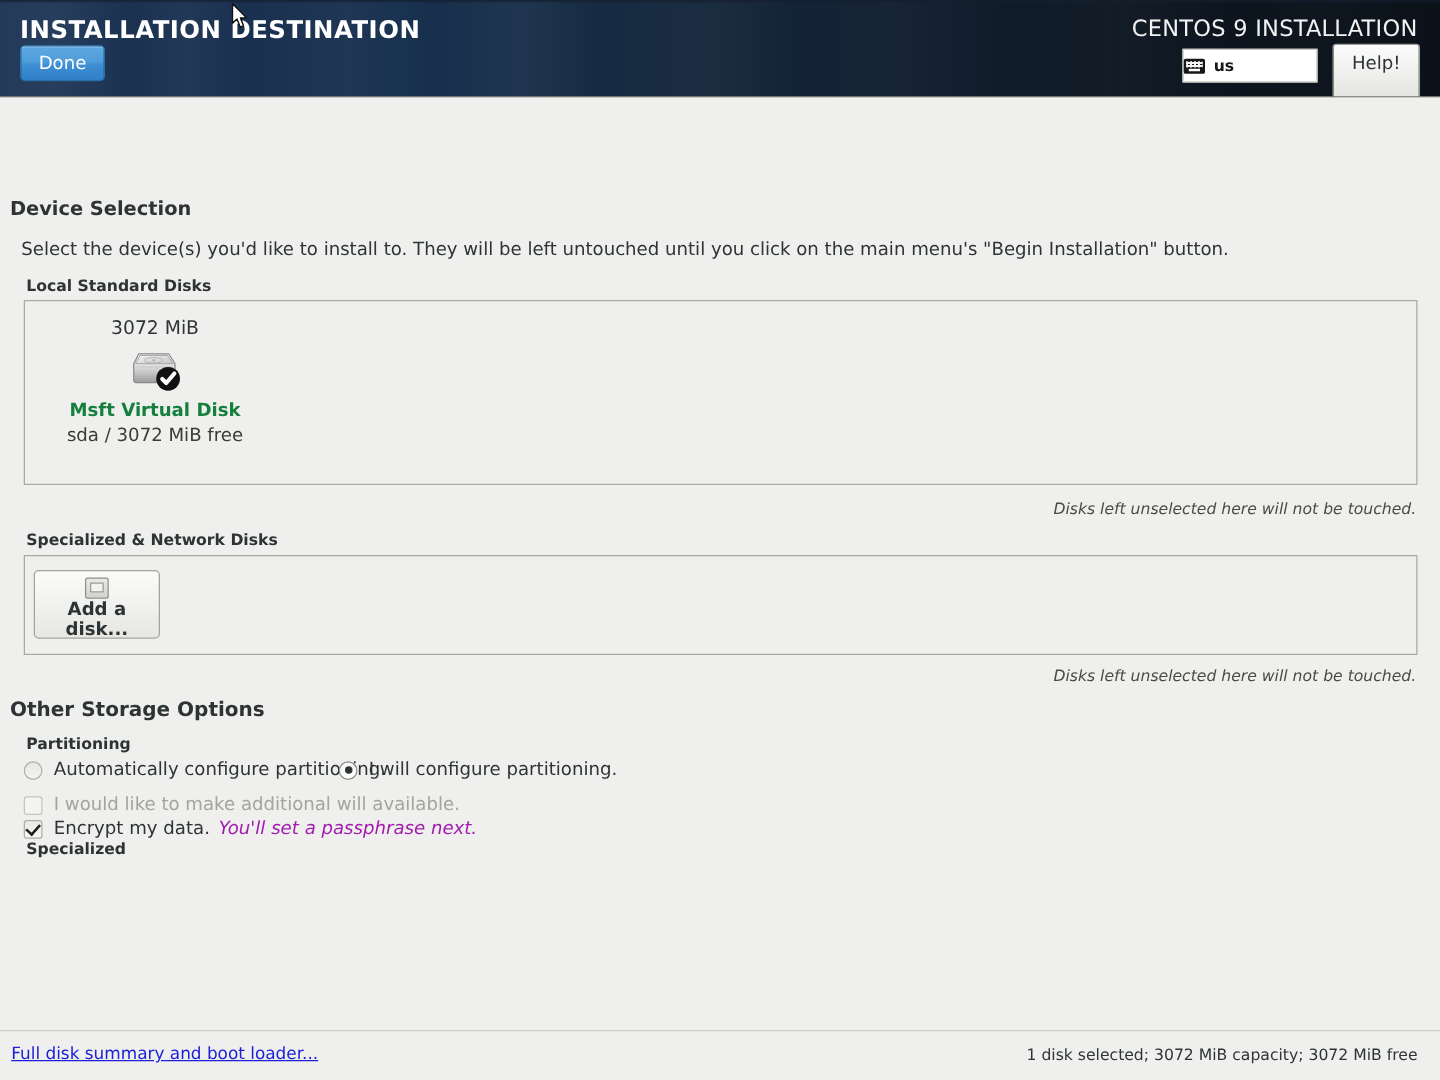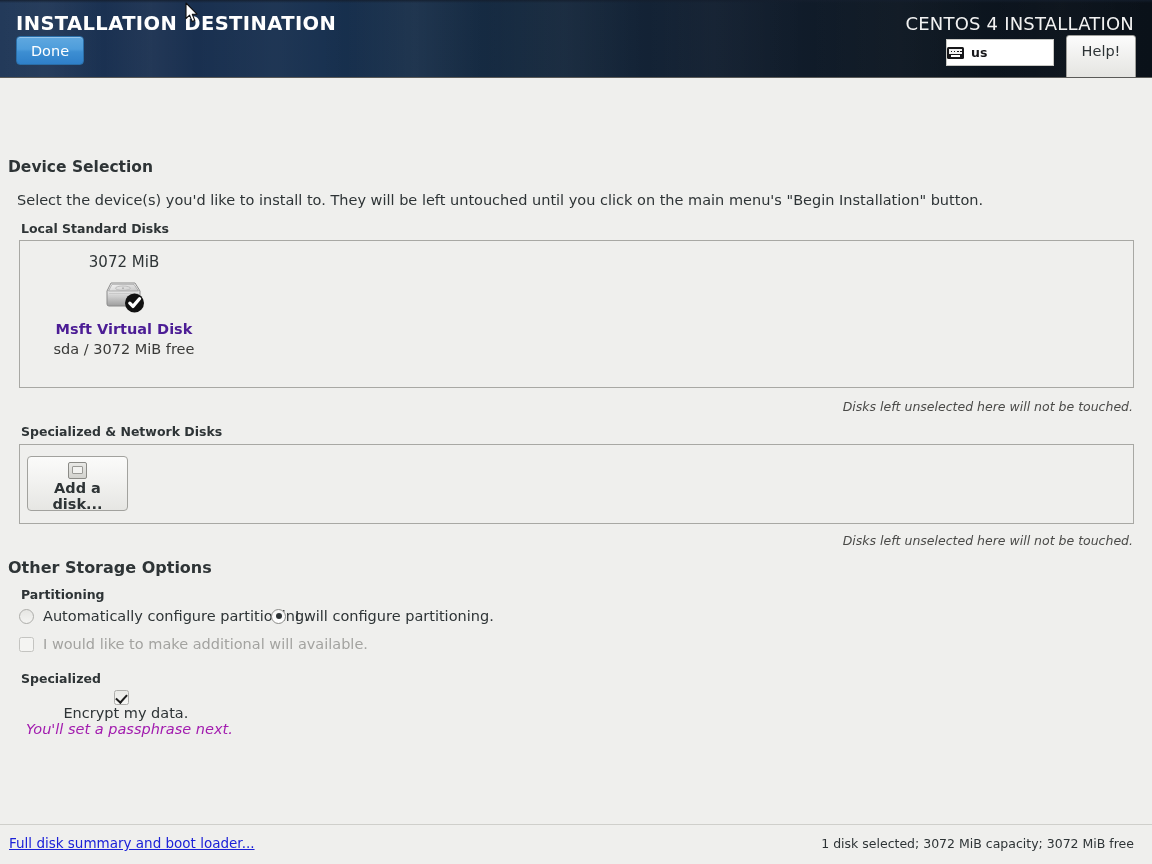--- a/index.html
+++ b/index.html
@@ -231,21 +231,21 @@
   .disk-icon-wrap {
     position: relative;
     width: 48px;
     height: 36px;
     margin: 0 auto 6px auto;
   }
   .disk-icon-wrap svg { display: block; }
   .disk-name {
     font-size: 14.5px;
     font-weight: bold;
-    color: #4c1d95;
+    color: #15803d;
     margin-bottom: 4px;
   }
   .disk-sub {
     font-size: 14.5px;
     color: #3a3a38;
   }
 
   
   .add-disk-button {
     position: absolute;
@@ -298,21 +298,21 @@
 
   .option-row {
     position: absolute;
     display: flex;
     align-items: center;
     cursor: pointer;
   }
   #row-auto-part { left: 19px; top: 530px; }
   #row-manual-part { left: 271px; top: 530px; }
   #row-extra-space { left: 19px; top: 558px; }
-  #row-encrypt { left: 19px; top: 612px; flex-direction: column; }
+  #row-encrypt { left: 19px; top: 577px; }
 
   .radio {
     width: 15px;
     height: 15px;
     border-radius: 50%;
     border: 1px solid #adadaa;
     background: linear-gradient(180deg, #e6e6e3, #f4f4f2);
     box-sizing: border-box;
     margin-right: 9px;
     position: relative;
@@ -395,21 +395,21 @@
     top: 11px;
     font-size: 12.5px;
     color: #2e3436;
   }
 </style>
 </head>
 <body>
 
 <div class="header">
   <div class="header-title">INSTALLATION DESTINATION</div>
-  <div class="header-right-title">CENTOS 4 INSTALLATION</div>
+  <div class="header-right-title">CENTOS 9 INSTALLATION</div>
 
   <div class="done-button">Done</div>
 
   <div class="kbd-indicator">
     <span class="kbd-glyph"></span>
     <span class="kbd-label">us</span>
   </div>
 
   <div class="help-button">Help!</div>
 

